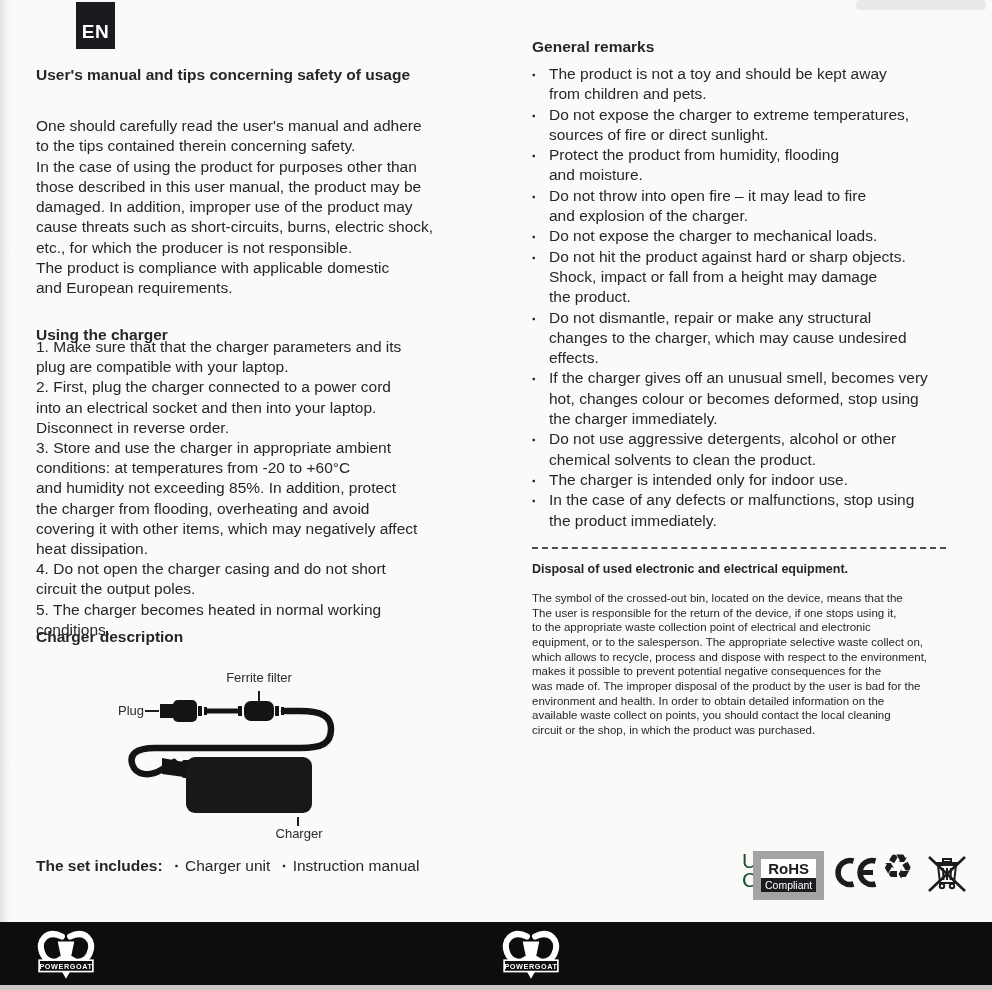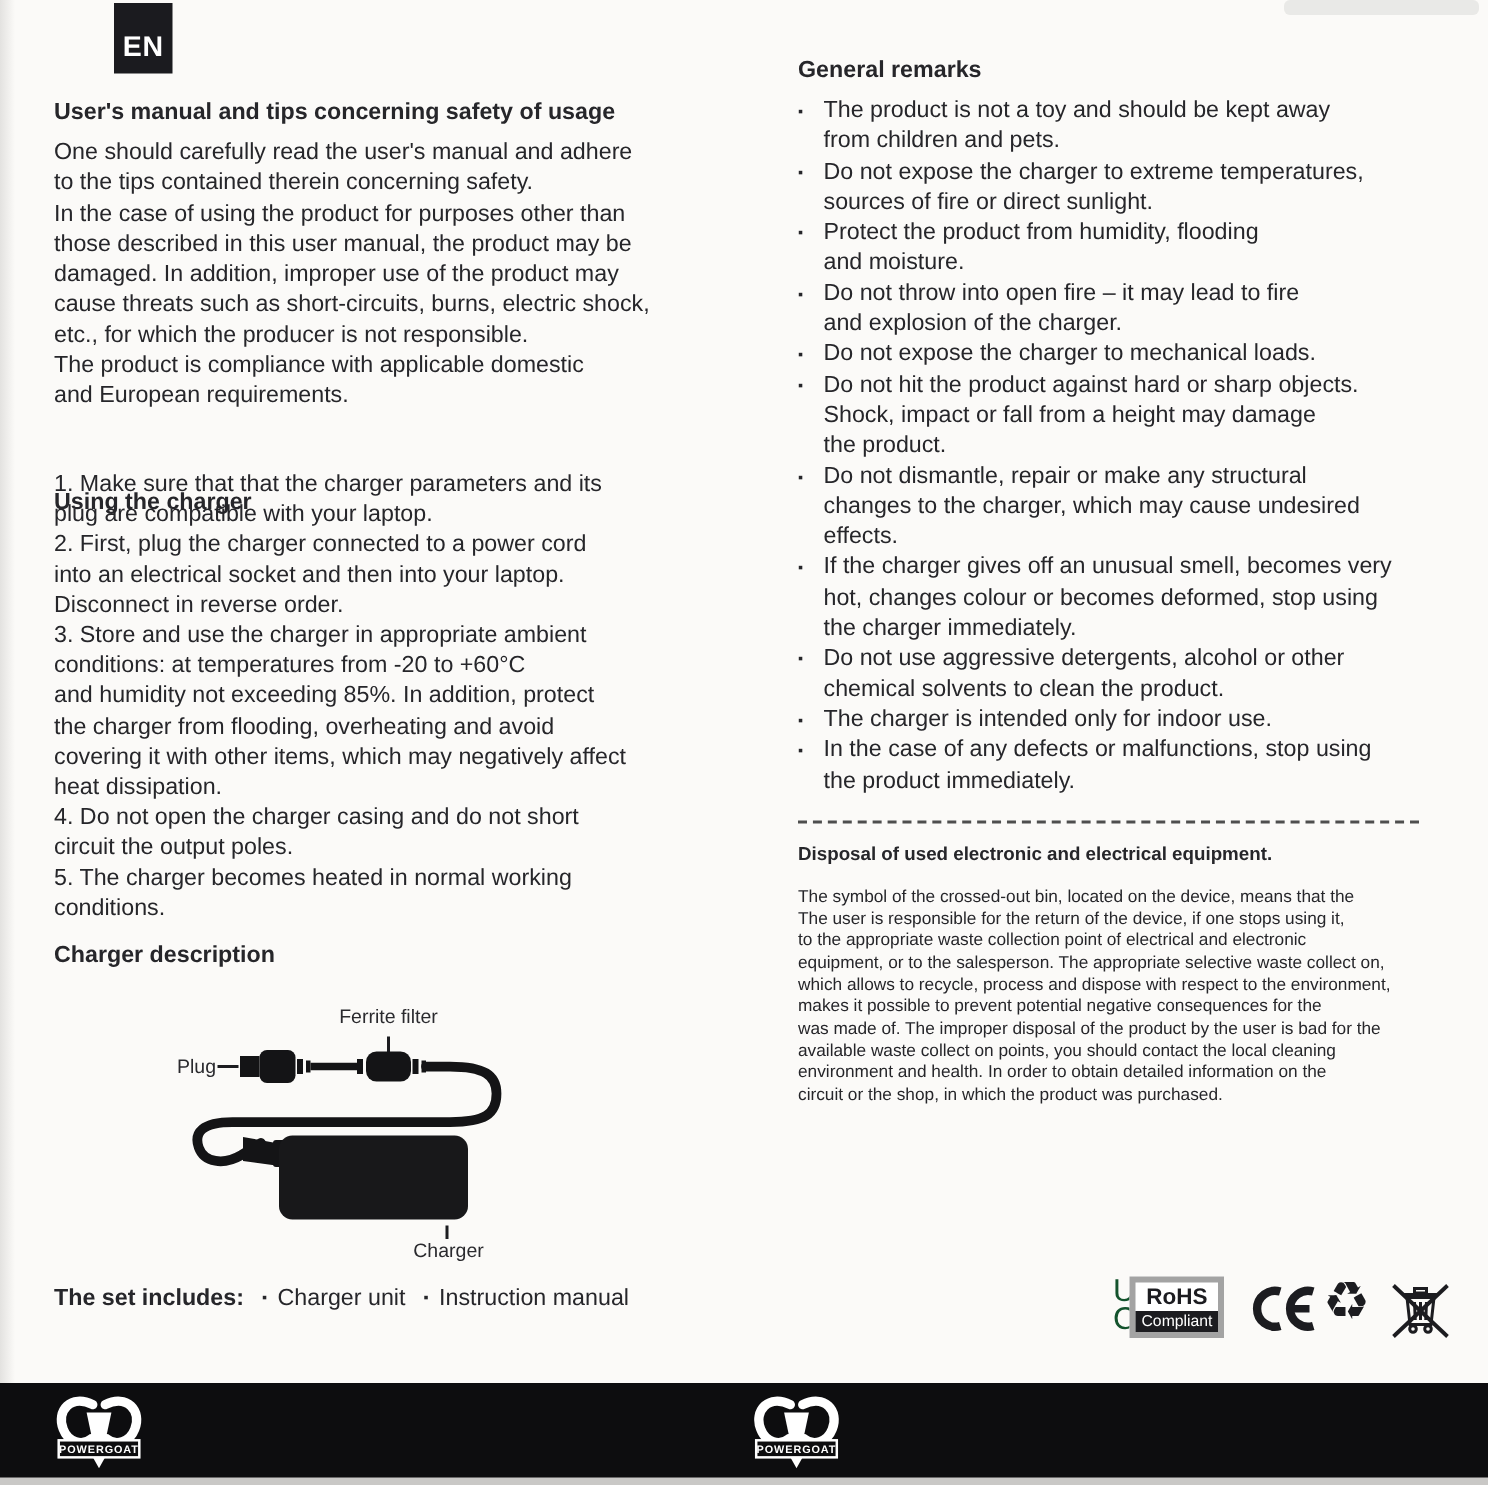--- a/index.html
+++ b/index.html
@@ -7,21 +7,21 @@
         font-family:"Liberation Sans", sans-serif;color:#26262a;}
   .scan-edge{position:absolute;left:0;top:0;width:10px;height:990px;
         background:linear-gradient(90deg,#e3e2e0,rgba(251,250,248,0));}
   .smudge{position:absolute;right:6px;top:0;width:130px;height:10px;background:#d8d7d5;opacity:.5;border-radius:4px;}
 
   .en-badge{position:absolute;left:36px;top:2px;width:39px;height:47px;background:#1b1b1f;
         color:#fff;font-weight:bold;font-size:19px;display:flex;align-items:flex-end;justify-content:center;
         padding-bottom:6px;box-sizing:border-box;letter-spacing:.5px;margin-left:40px;}
 
   .heading{position:absolute;font-weight:bold;font-size:15.5px;white-space:nowrap;}
-  .para{position:absolute;font-size:15.5px;line-height:20.3px;white-space:nowrap;}
+  .para{position:absolute;font-size:15.5px;line-height:20.3px;white-space:nowrap;margin-top:24px;}
   .para2{line-height:20.2px;}
 
   .bullets{position:absolute;left:532px;top:64px;width:445px;}
   .bullet{display:flex;}
   .bullet .glyph{width:17px;flex:0 0 17px;font-size:9.5px;padding-top:5px;}
   .bullet .btext{font-size:15.5px;line-height:20.3px;}
 
   .dashline{position:absolute;left:532px;top:547px;width:414px;border-top:2px dashed #4e4e4e;}
 
   .disposal-h{position:absolute;left:532px;top:562px;font-weight:bold;font-size:12.5px;}
@@ -33,21 +33,21 @@
   .lbl-plug{left:118px;top:703px;}
   .lbl-charger{left:248px;top:826px;width:102px;text-align:center;}
 
   .set-line{position:absolute;left:36px;top:857px;font-size:15.5px;}
   .set-line b{font-weight:bold;}
   .set-line .dot{font-size:9.5px;vertical-align:2px;margin:0 7px 0 12px;}
 
   
   .marks{position:absolute;left:704px;top:848px;height:50px;}
   .ukca{position:absolute;left:2px;top:4px;font-weight:normal;font-size:21px;line-height:18.5px;letter-spacing:.5px;color:#14532d;margin-left:36px;}
-  .rohs{position:absolute;left:49px;top:3px;border:4px solid #a3a3a3;background:#fff;text-align:center;}
+  .rohs{position:absolute;left:49px;top:3px;border:8px solid #a3a3a3;background:#fff;text-align:center;}
   .rohs-top{font-weight:bold;font-size:15px;padding:0 7px;color:#1c1c20;line-height:19px;}
   .rohs-bot{background:#1c1c20;color:#fff;font-size:10.5px;line-height:14px;padding:0 4px;}
   .ce{position:absolute;left:128px;top:8px;}
   .recycle{position:absolute;left:178px;top:-1px;font-size:35px;color:#1c1c20;}
   .weee{position:absolute;left:220px;top:2px;}
 
   .footer-bar{position:absolute;left:0;top:922px;width:992px;height:80px;background:#0d0d0f;}
   .goat{position:absolute;top:6px;}
   .goat-1{left:35px;}
   .goat-2{left:500px;}
@@ -188,22 +188,22 @@
 
   <div class="disposal-h">Disposal of used electronic and electrical equipment.</div>
   <div class="fineprint">
       <div>The symbol of the crossed-out bin, located on the device, means that the</div>
       <div>The user is responsible for the return of the device, if one stops using it,</div>
       <div>to the appropriate waste collection point of electrical and electronic</div>
       <div>equipment, or to the salesperson. The appropriate selective waste collect on,</div>
       <div>which allows to recycle, process and dispose with respect to the environment,</div>
       <div>makes it possible to prevent potential negative consequences for the</div>
       <div>was made of. The improper disposal of the product by the user is bad for the</div>
+      <div>environment and health. In order to obtain detailed information on the</div>
       <div>available waste collect on points, you should contact the local cleaning</div>
-      <div>environment and health. In order to obtain detailed information on the</div>
       <div>circuit or the shop, in which the product was purchased.</div>
     </div>
 
   <div class="marks">
     <div class="ukca">
       <div>UK</div>
       <div>CA</div>
     </div>
     <div class="rohs">
       <div class="rohs-top">RoHS</div>

